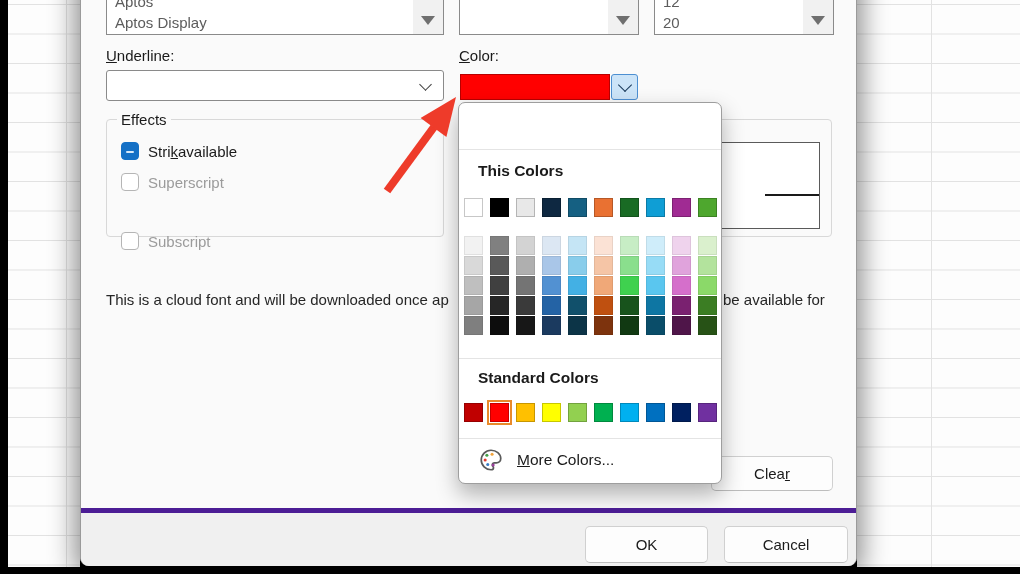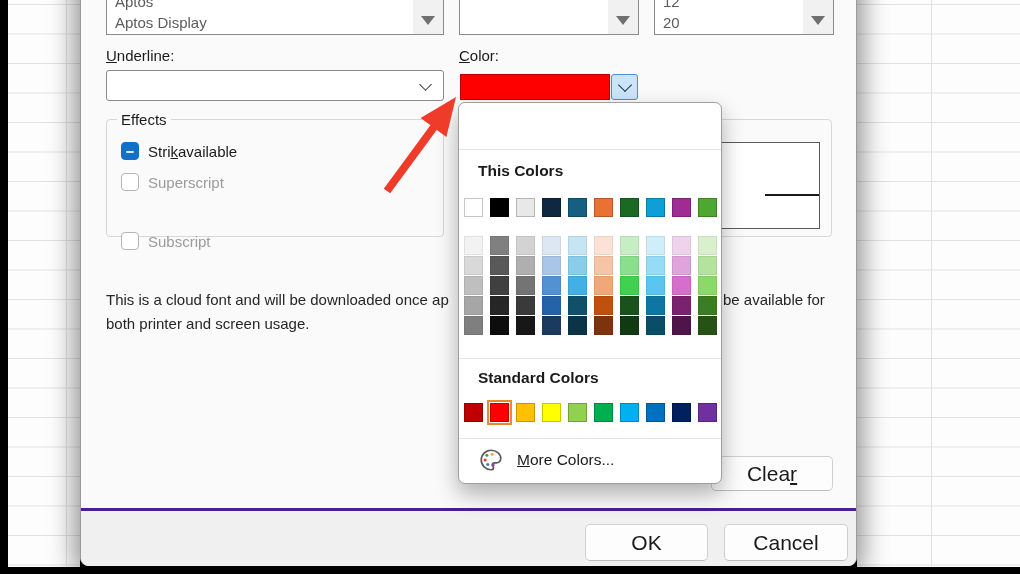--- a/index.html
+++ b/index.html
@@ -57,22 +57,22 @@
 
   
   .previewbox{background:#FFF;border:1px solid #5A5A5A;}
   .strikeline{background:#1A1A1A;height:2px;}
 
   
   .note{font-size:15px;color:#262626;white-space:nowrap;}
 
   
   .btn{background:#FDFDFD;border:1px solid #D0D0D0;border-bottom-color:#BDBDBD;border-radius:5px;
-       font-size:21px;color:#1A1A1A;display:flex;align-items:center;justify-content:center;}
-  .footer{background:#F0F0F0;border-top:3px solid #4c1d95;border-radius:0 0 8px 8px;}
+       font-size:15px;color:#1A1A1A;display:flex;align-items:center;justify-content:center;}
+  .footer{background:#F0F0F0;border-top:5px solid #4c1d95;border-radius:0 0 8px 8px;}
 
   
   .panel{left:458px;top:102px;width:264px;height:382px;background:#FFF;border:1px solid #9E9E9E;
          border-radius:7px;box-shadow:0 10px 22px rgba(0,0,0,0.30);z-index:50;}
   .sep{position:absolute;left:0;right:0;height:1px;background:#E4E4E4;}
   .pick-head{position:absolute;left:19px;font-size:15.5px;font-weight:bold;color:#1A1A1A;}
   .swrow{position:absolute;left:5px;display:flex;gap:7px;}
   .sw{width:19px;height:19px;box-sizing:border-box;border:1px solid rgba(0,0,0,0.22);}
   .swgrid{position:absolute;left:5px;display:grid;grid-template-columns:repeat(10,19px);column-gap:7px;row-gap:1px;}
   .swv{width:19px;height:19px;box-sizing:border-box;border:1px solid rgba(0,0,0,0.07);}
@@ -157,21 +157,20 @@
       </div>
 
       <div class="abs groupbox" style="left:440px;top:119px;width:311px;height:118px;">
         <div class="abs previewbox" style="left:80px;top:22px;width:218px;height:87px;">
           <div class="abs strikeline" style="left:162px;top:51px;width:54px;"></div>
         </div>
       </div>
 
       <div class="abs note" style="left:25px;top:291px;">This is a cloud font and will be downloaded once ap</div>
       <div class="abs note" style="left:642px;top:291px;">be available for</div>
-      <div class="abs note" style="left:25px;top:315px;">both printer and screen usage.</div>
 
       <div class="abs btn" style="left:630px;top:456px;width:122px;height:35px;">
         <span><span>Clea</span><span class="mn">r</span></span>
       </div>
 
       <div class="abs footer" style="left:0;top:508px;width:775px;height:58px;">
         <div class="abs btn" style="left:504px;top:13px;width:123px;height:37px;">OK</div>
         <div class="abs btn" style="left:643px;top:13px;width:124px;height:37px;">Cancel</div>
       </div>
 

